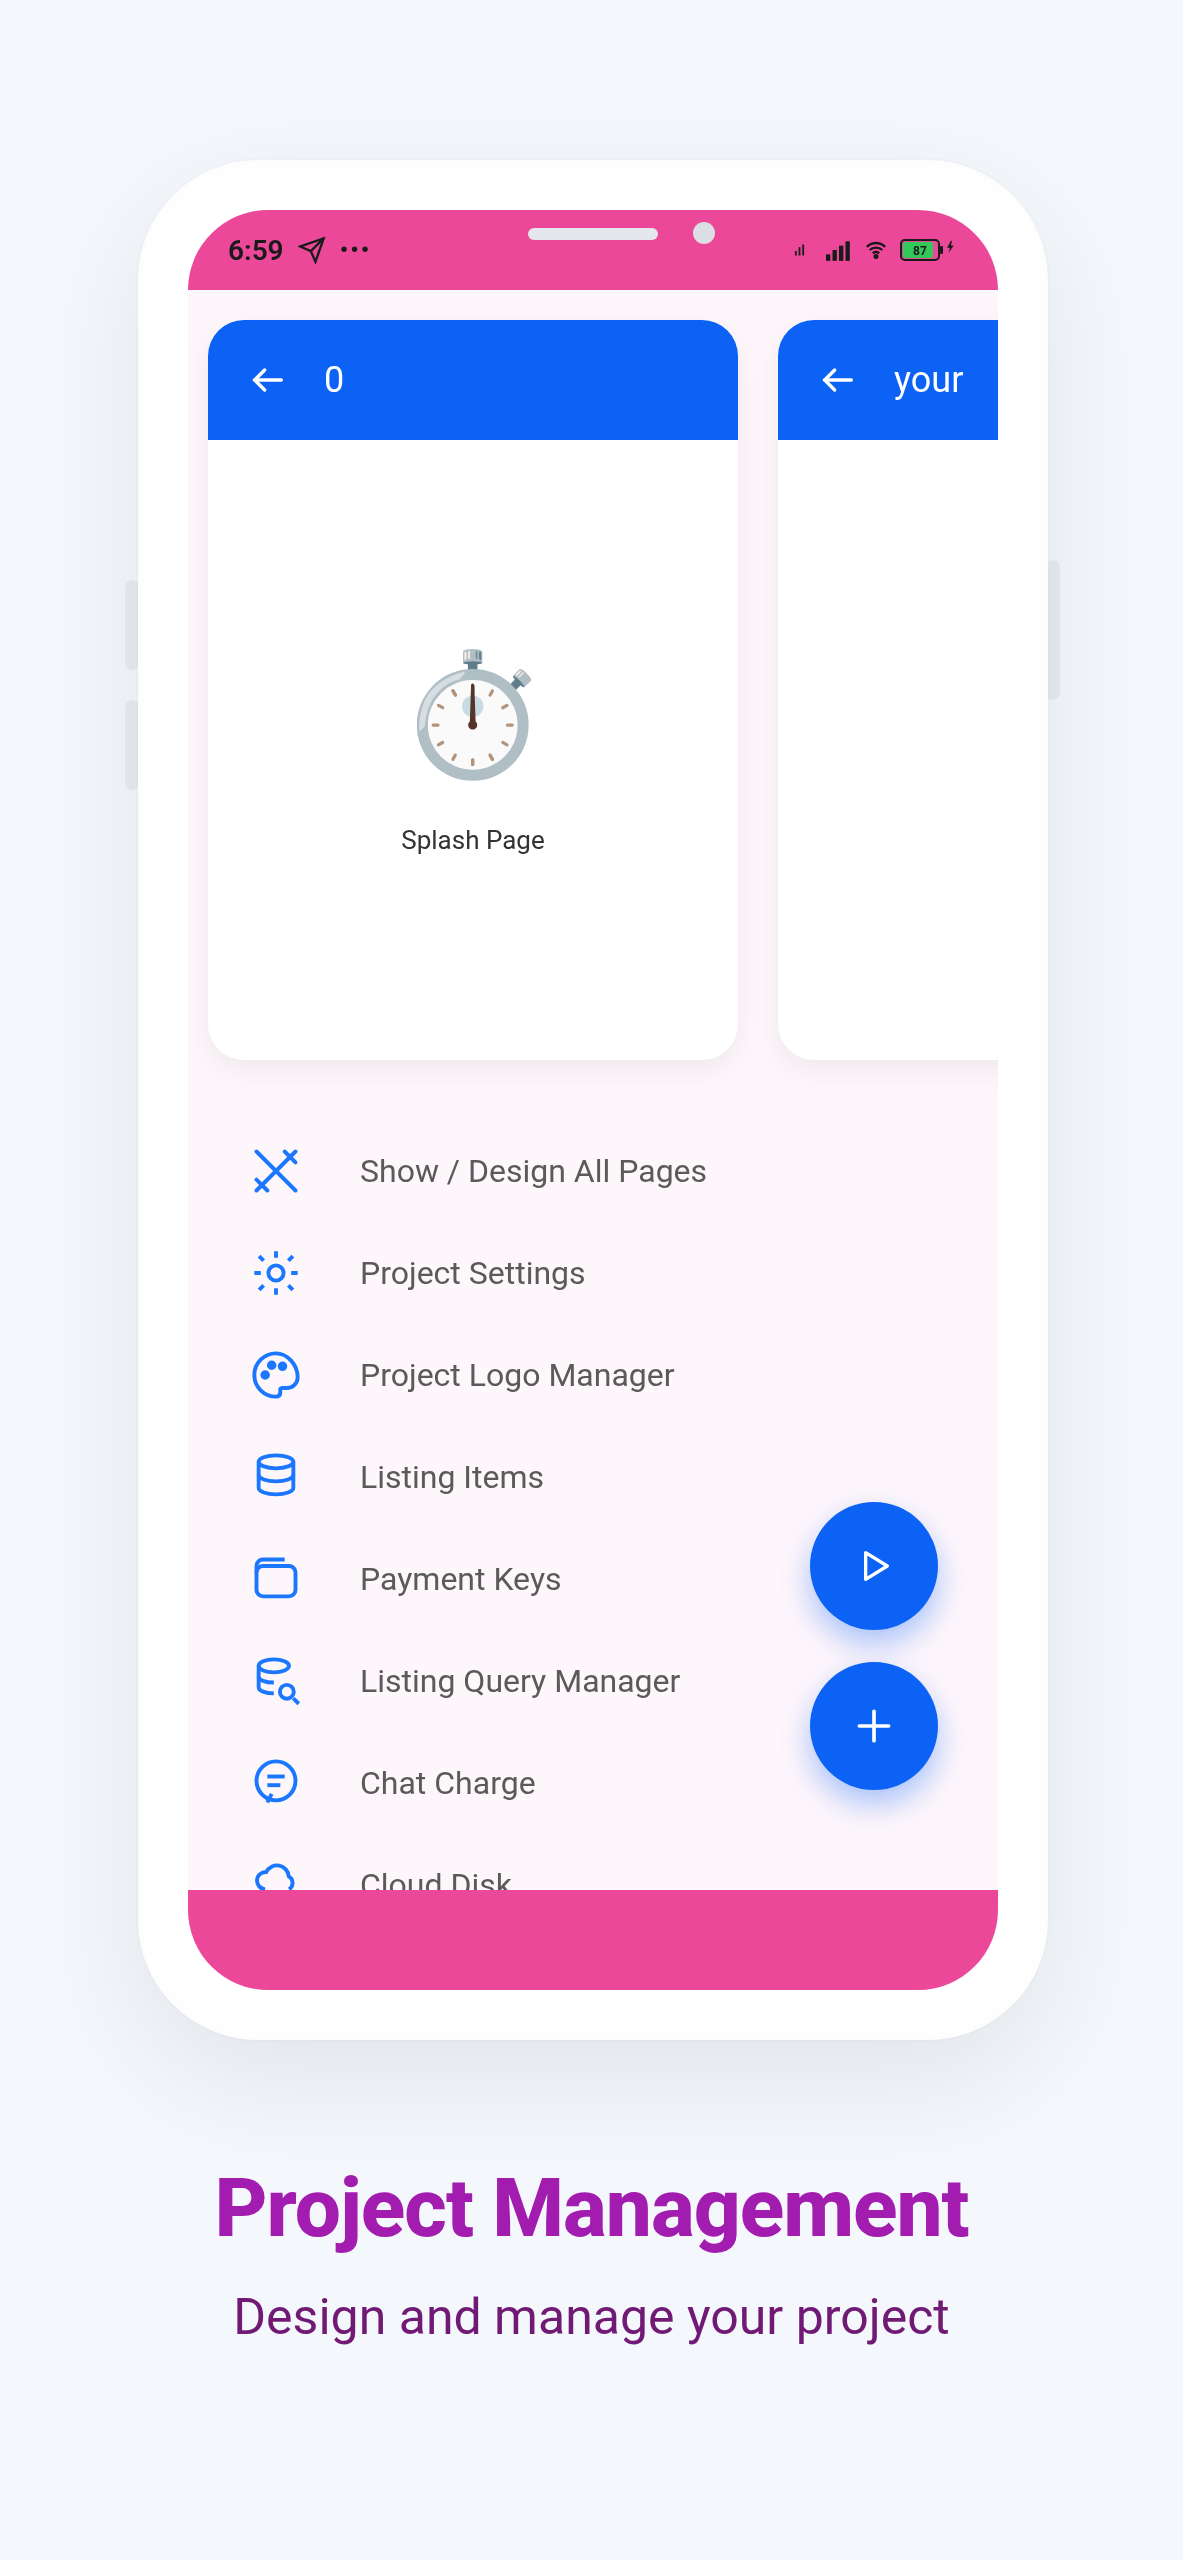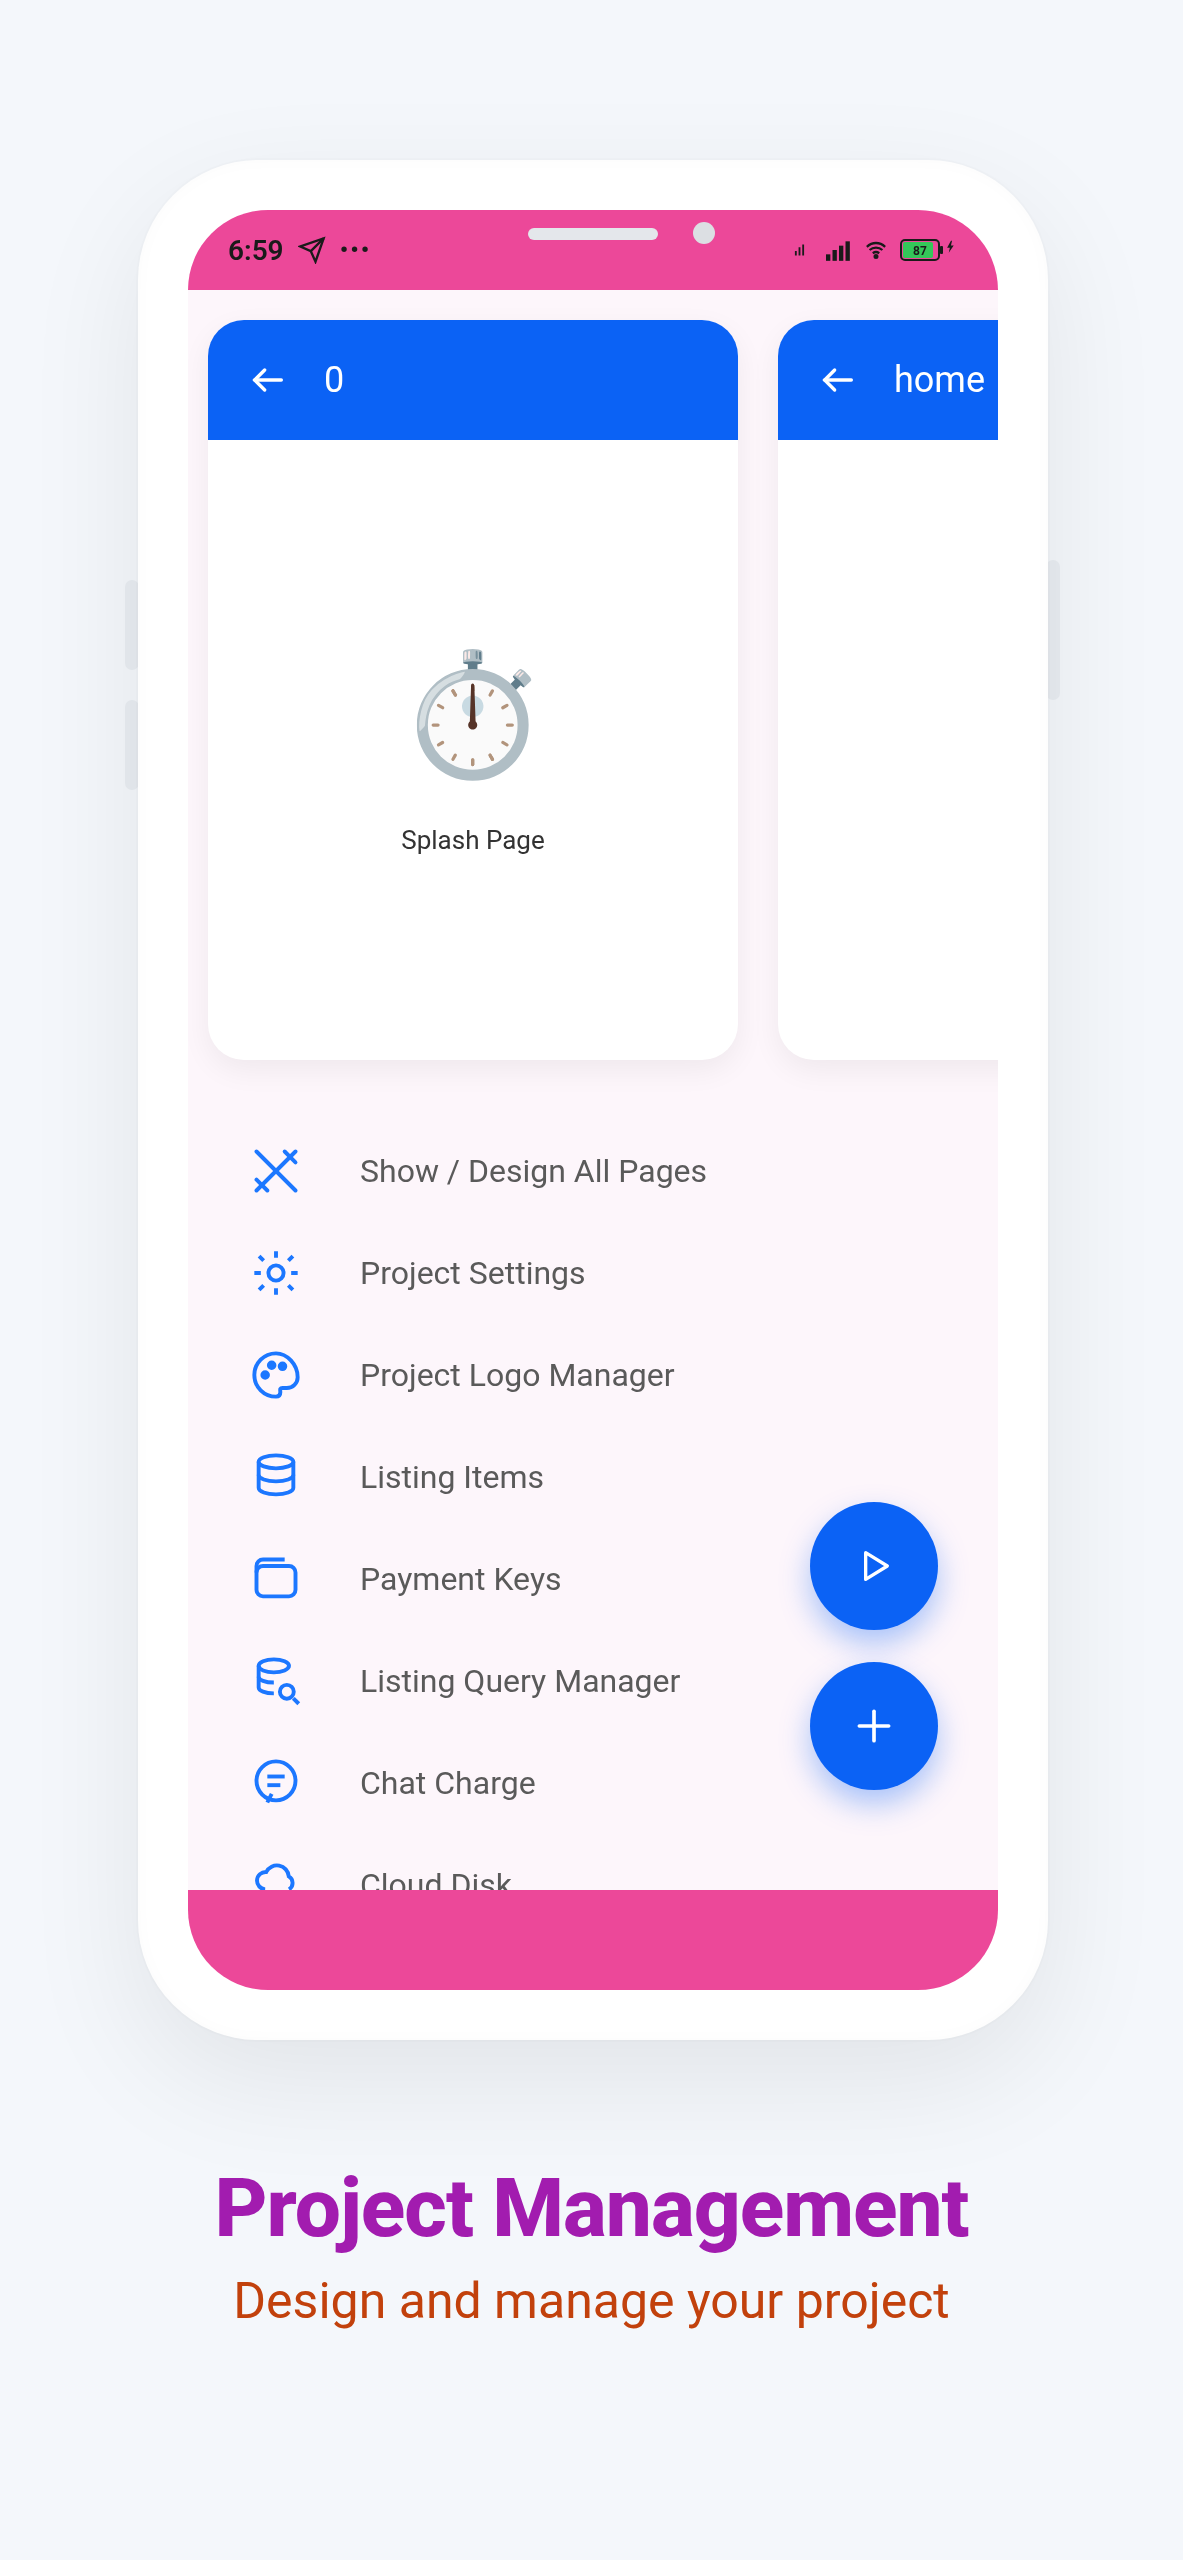--- a/index.html
+++ b/index.html
@@ -153,23 +153,23 @@
     top: 2160px;
     text-align: center;
   }
   .promo h1 {
     font-size: 82px;
     font-weight: 800;
     color: #a21caf;
     letter-spacing: -1px;
   }
   .promo p {
-    margin-top: 16px;
+    margin-top: 32px;
     font-size: 50px;
-    color: #c2410c;
+    color: #701a75;
     font-weight: 400;
   }
 
   svg { display:block; }
 </style>
 </head>
 <body>
 
 <div class="side-btn side-left-1"></div>
 <div class="side-btn side-left-2"></div>
@@ -252,21 +252,21 @@
         </div>
 
         <div class="page-card">
           <div class="card-header">
             <span>
               <svg width="40" height="40" viewBox="0 0 24 24" fill="none" stroke="#fff" stroke-width="2" stroke-linecap="round">
                   <line x1="20" y1="12" x2="4" y2="12"></line>
                   <polyline points="10 18 4 12 10 6"></polyline>
                 </svg>
             </span>
-            <span>home</span>
+            <span>your</span>
           </div>
           <div class="card-body">
             <span class="emoji" style="position:relative;width:120px;height:120px;">
               
               
             </span>
 
           </div>
         </div>
       </div>

